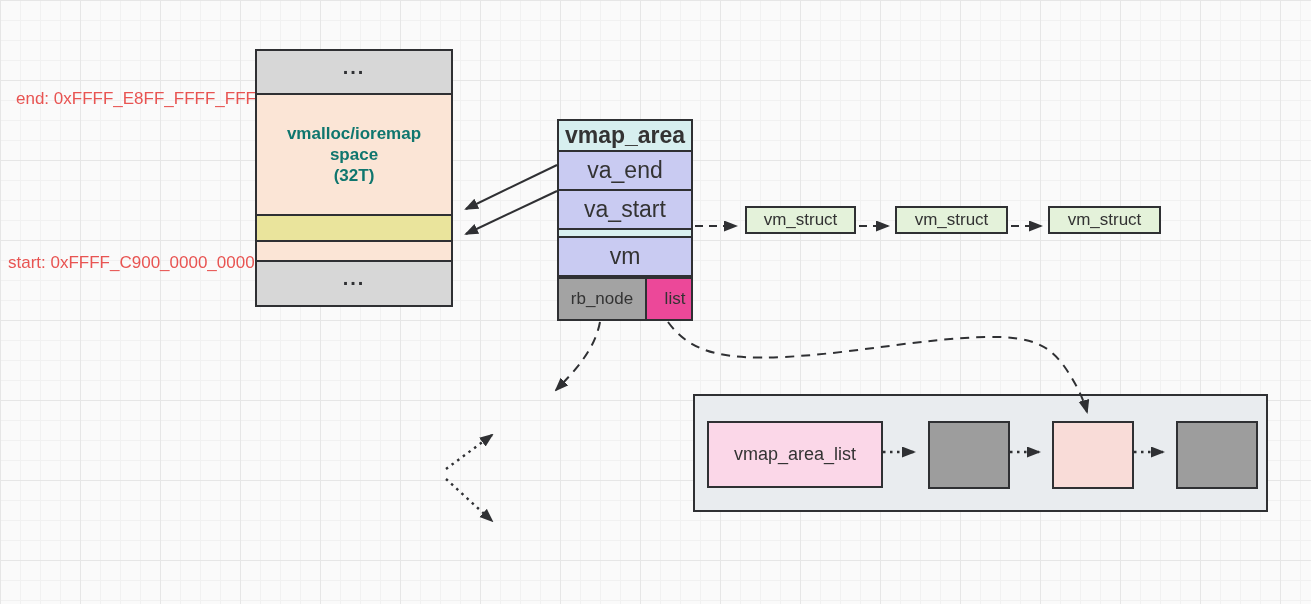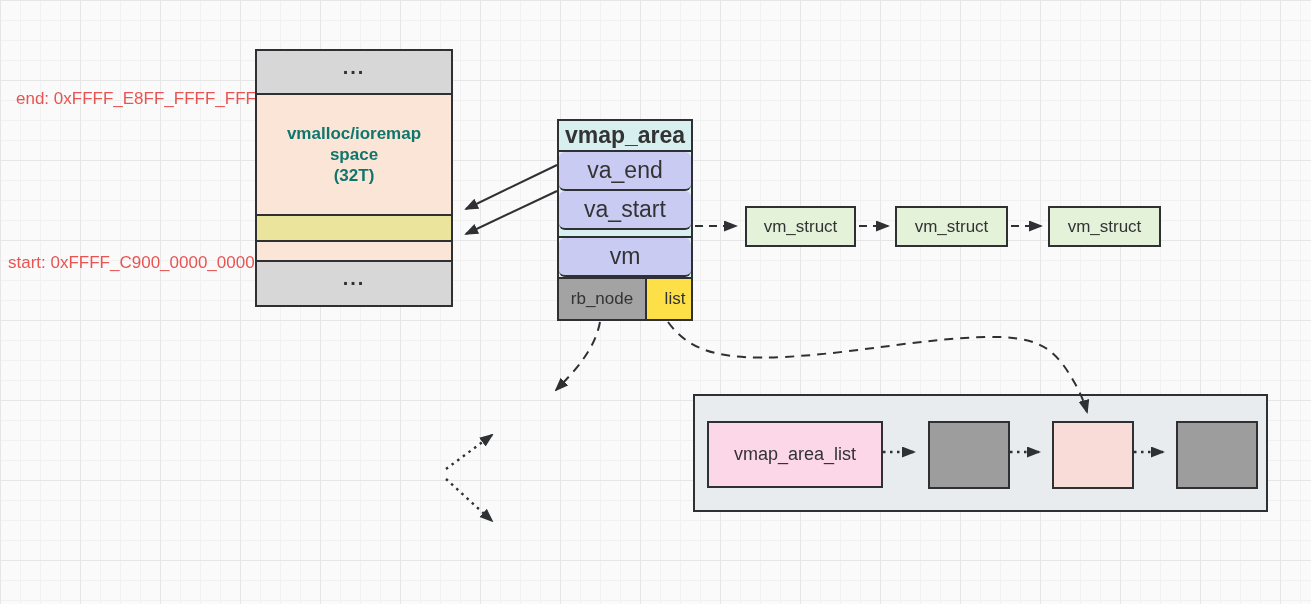--- a/index.html
+++ b/index.html
@@ -40,31 +40,31 @@
   .ellipsis { font-weight:800; font-size:20px; letter-spacing:2px; margin-top:-10px; color:#2f3033; }
   .mm-title { font-weight:bold; font-size:17px; line-height:21px; text-align:center; color:#0f766e; }
 
   
   .vmap-area {
     position:absolute; left:557px; top:119px; width:136px; height:202px;
     border:2px solid #2f3033; display:flex; flex-direction:column; background:#d9f0f0;
   }
   .row { display:flex; align-items:center; justify-content:center; font-size:23px; }
   .row-header { height:33px; background:#d7efef; font-weight:bold; border-bottom:2px solid #2f3033; }
-  .row-lav { height:42px; background:#c9cbf2; border-bottom:2px solid #2f3033;border-radius:6px; }
+  .row-lav { height:42px; background:#c9cbf2; border-bottom:2px solid #2f3033; }
   .row-strip { height:9px; background:#d9f0f0; border-bottom:2px solid #2f3033; }
   .row-fill { flex:1; background:#d9f0f0; }
   .cells { height:45px; display:flex; border-top:2px solid #2f3033; }
   .cell { display:flex; align-items:center; justify-content:center; font-size:17px; }
   .cell-rb { width:88px; background:#a3a3a3; border-right:2px solid #2f3033; }
-  .cell-list { flex:1; background:#fde047;padding-left:12px; }
+  .cell-list { flex:1; background:#ec4899;padding-left:12px; }
 
   
   .vm-struct {
-    position:absolute; top:206px; height:41px; border:2px solid #2f3033;
+    position:absolute; top:206px; height:28px; border:2px solid #2f3033;
     background:#e4f2da; display:flex; align-items:center; justify-content:center; font-size:17px;
   }
   .vs1 { left:745px; width:111px; }
   .vs2 { left:895px; width:113px; }
   .vs3 { left:1048px; width:113px; }
 
   
   .container-box { position:absolute; background:#e9ecef; border:2px solid #2f3033;text-decoration:underline; }
   .tree-container { left:255px; top:375px; width:349px; height:210px; }
   .list-container { left:693px; top:394px; width:575px; height:118px; }

